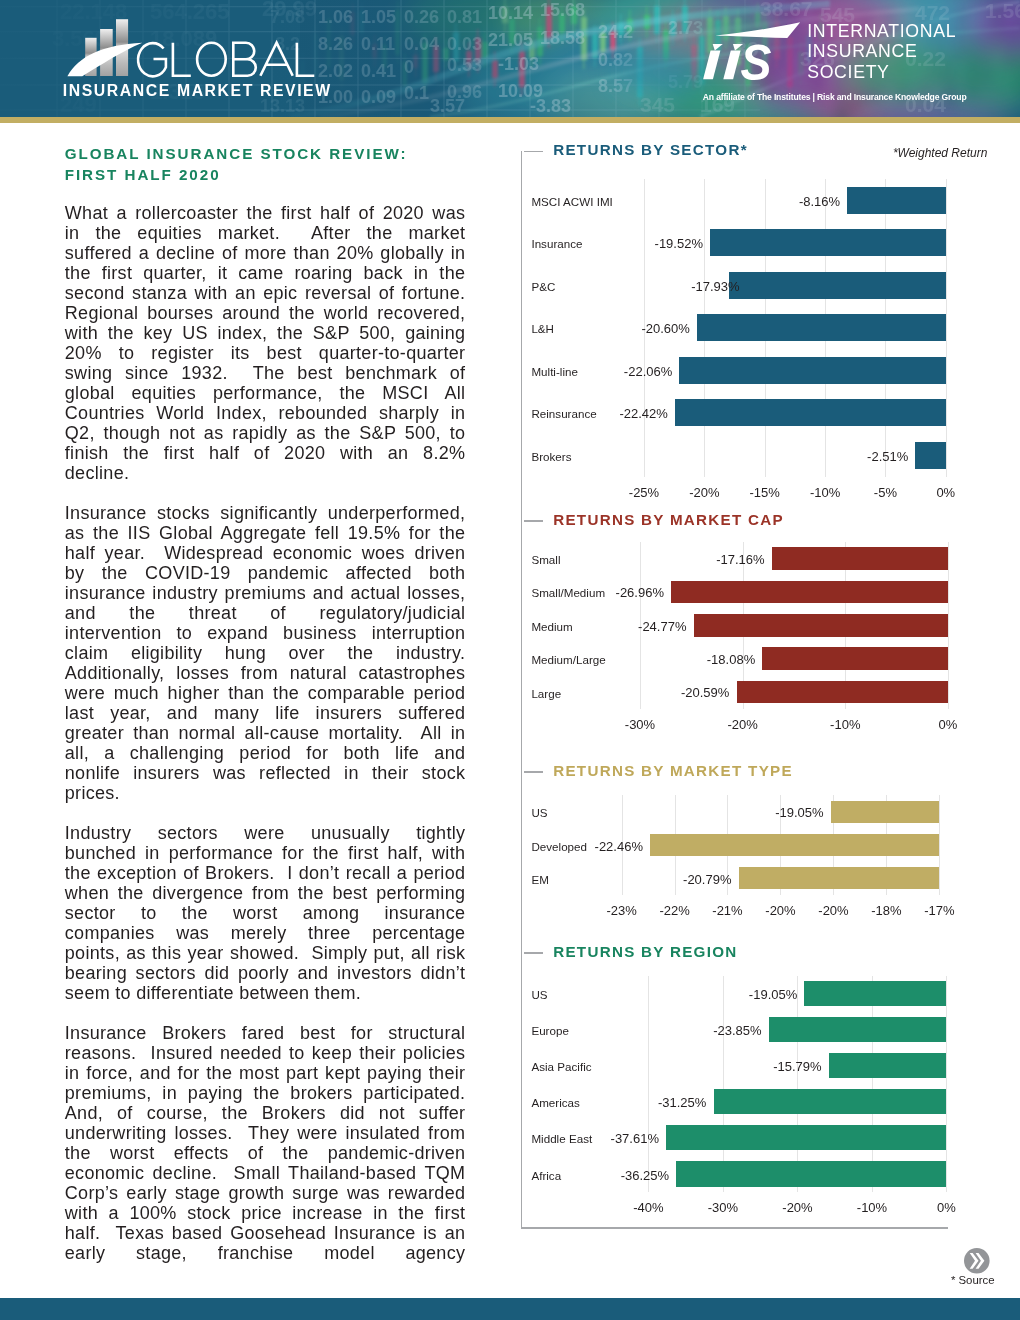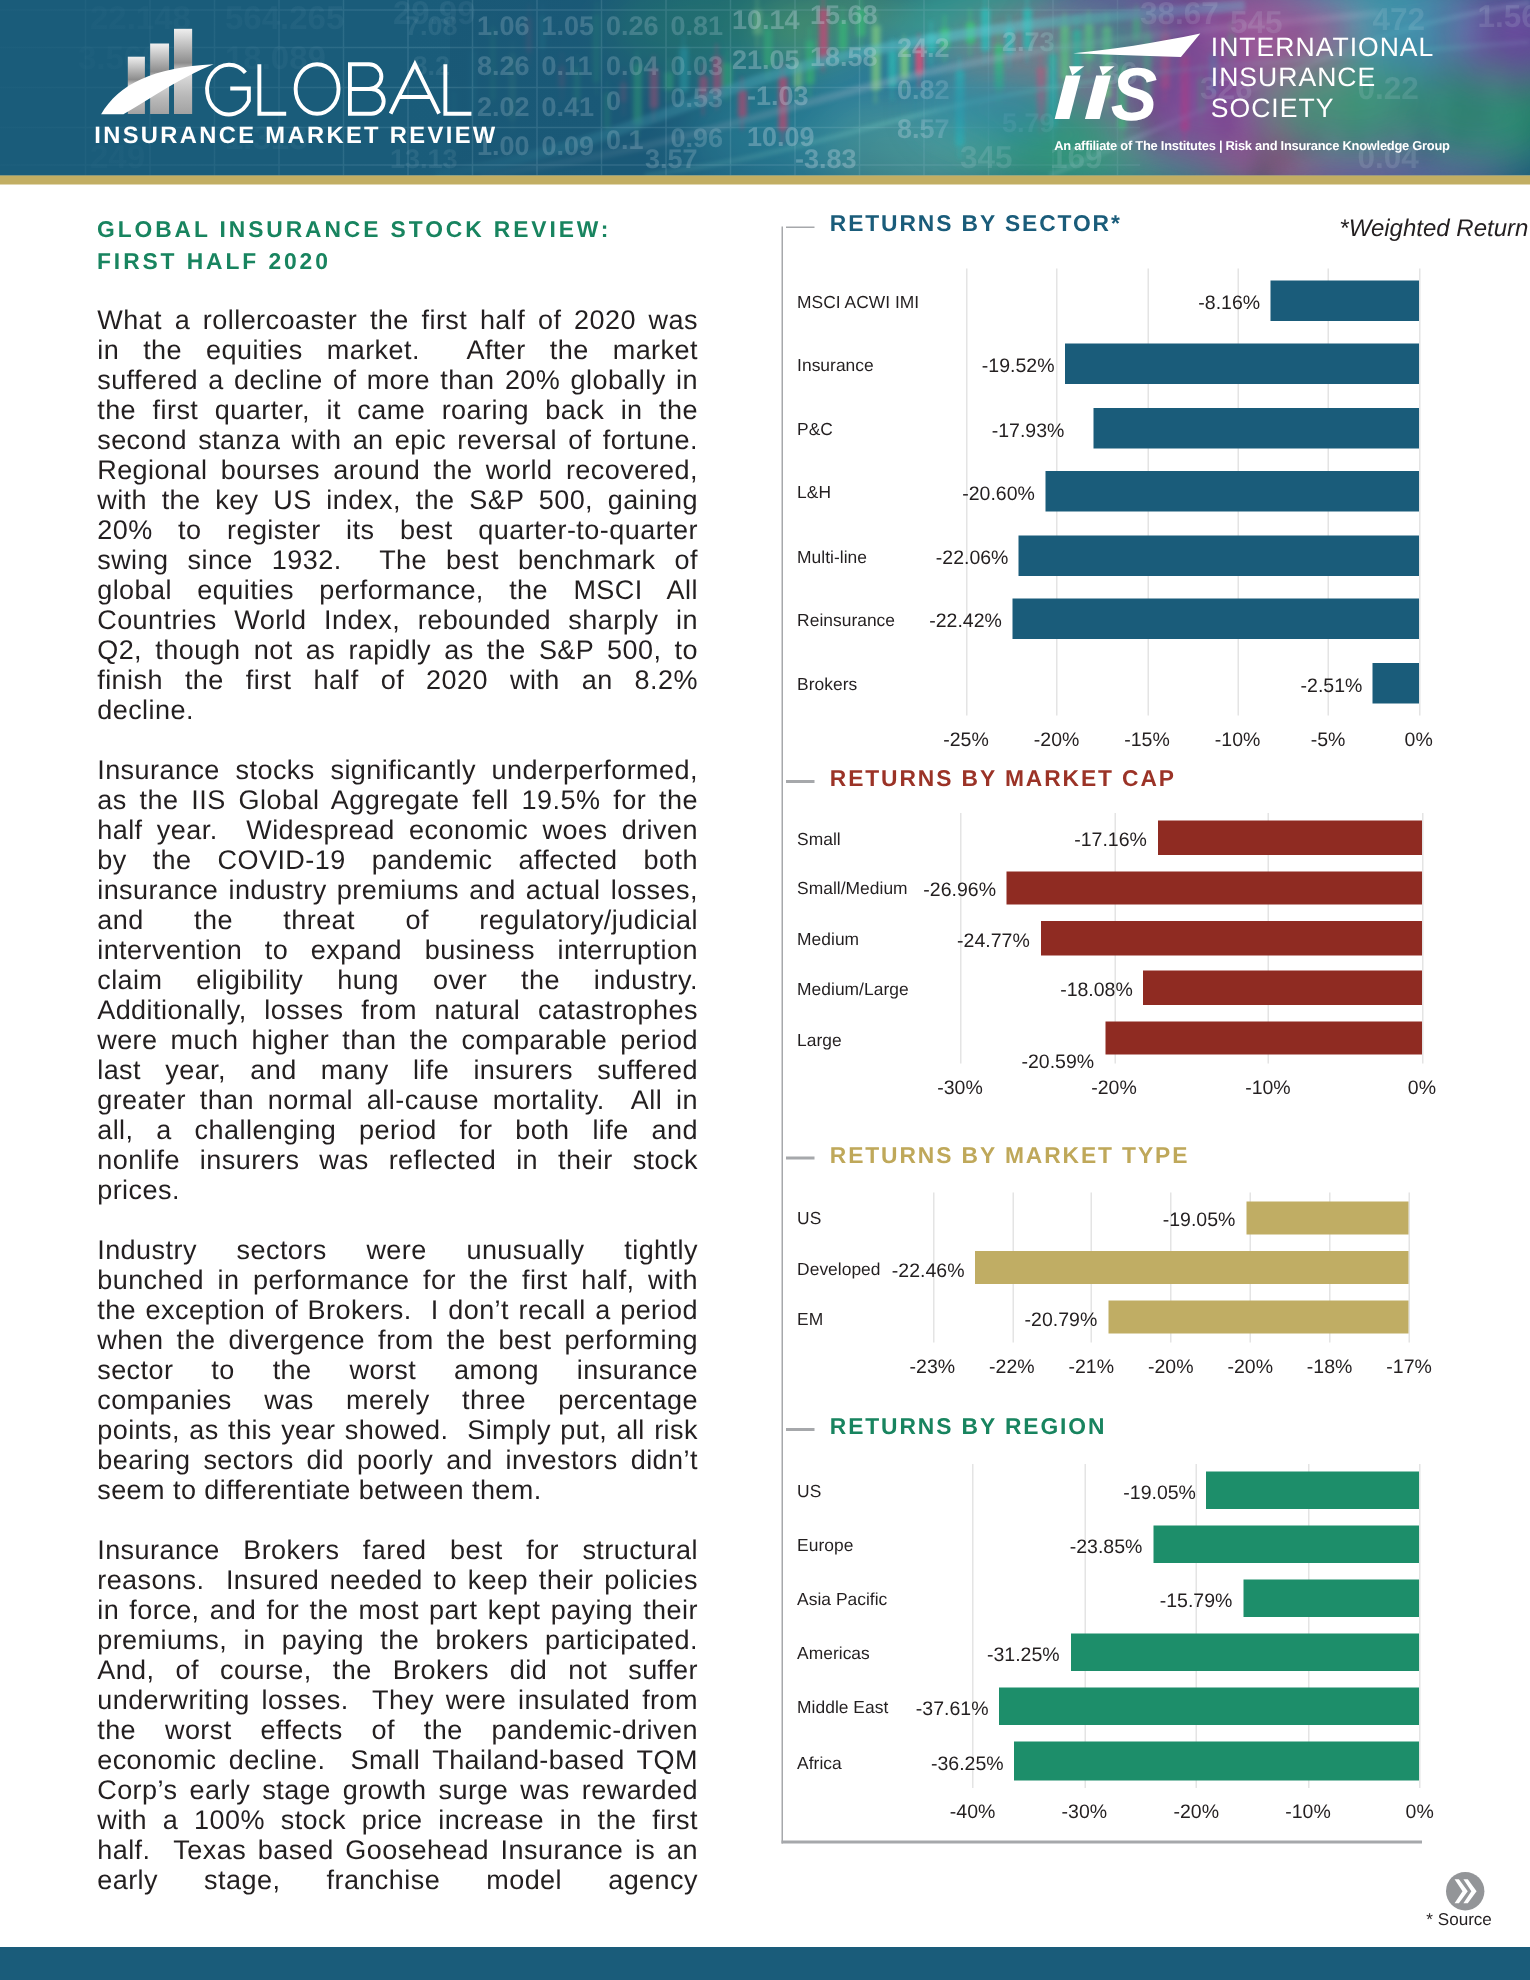--- a/index.html
+++ b/index.html
@@ -27,21 +27,21 @@
       white-space:pre-wrap;}
   .ln.last{text-align-last:left;}
   .pgap{height:20px;}
 
   
   .panel{position:absolute;left:520.6px;top:150.5px;width:427.4px;height:1077.1px;}
   .panel-edge{position:absolute;background:#a6a8ab;}
   .tickmark{position:absolute;height:1.5px;background:#a6a8ab;width:19.5px;left:3.0px;}
   .sec-title{position:absolute;font-size:15.2px;font-weight:bold;letter-spacing:1.28px;
              white-space:nowrap;line-height:11px;}
-  .sec-note{position:absolute;font-size:16px;font-style:italic;color:#231f20;white-space:nowrap;
+  .sec-note{position:absolute;font-size:12px;font-style:italic;color:#231f20;white-space:nowrap;
             line-height:8px;}
 
   .gridline{position:absolute;width:1px;background:#e4e4e4;}
   .bar{position:absolute;}
   .catlbl{position:absolute;font-size:11.6px;color:#231f20;white-space:nowrap;line-height:10px;letter-spacing:.02px;}
   .dlbl{position:absolute;font-size:13px;color:#231f20;white-space:nowrap;line-height:10px;text-align:right;}
   .xlbl{position:absolute;font-size:13px;color:#231f20;white-space:nowrap;line-height:10px;text-align:center;}
 
   
   .src-label{position:absolute;font-size:11.6px;color:#231f20;white-space:nowrap;line-height:10px;}
@@ -454,21 +454,21 @@
 <div class="gridline" style="left:364.8px;top:28.5px;height:297.5px"></div>
 <div class="gridline" style="left:425.2px;top:28.5px;height:297.5px"></div>
 <div class="bar" style="left:326.7px;top:36.2px;width:98.5px;height:27.0px;background:#1a5c7a"></div>
 <div class="catlbl" style="left:10.8px;top:46.2px">MSCI ACWI IMI</div>
 <div class="dlbl" style="left:199.5px;top:46.2px;width:120.0px">-8.16%</div>
 <div class="bar" style="left:189.6px;top:78.8px;width:235.6px;height:27.0px;background:#1a5c7a"></div>
 <div class="catlbl" style="left:10.8px;top:88.8px">Insurance</div>
 <div class="dlbl" style="left:62.4px;top:88.8px;width:120.0px">-19.52%</div>
 <div class="bar" style="left:208.7px;top:121.2px;width:216.5px;height:27.0px;background:#1a5c7a"></div>
 <div class="catlbl" style="left:10.8px;top:131.2px">P&amp;C</div>
-<div class="dlbl" style="left:69px;top:131.2px;width:120.0px">-17.93%</div>
+<div class="dlbl" style="left:99px;top:131.2px;width:120.0px">-17.93%</div>
 <div class="bar" style="left:176.5px;top:163.8px;width:248.7px;height:27.0px;background:#1a5c7a"></div>
 <div class="catlbl" style="left:10.8px;top:173.8px">L&amp;H</div>
 <div class="dlbl" style="left:49.3px;top:173.8px;width:120.0px">-20.60%</div>
 <div class="bar" style="left:158.9px;top:206.2px;width:266.3px;height:27.0px;background:#1a5c7a"></div>
 <div class="catlbl" style="left:10.8px;top:216.2px">Multi-line</div>
 <div class="dlbl" style="left:31.7px;top:216.2px;width:120.0px">-22.06%</div>
 <div class="bar" style="left:154.5px;top:248.8px;width:270.7px;height:27.0px;background:#1a5c7a"></div>
 <div class="catlbl" style="left:10.8px;top:258.8px">Reinsurance</div>
 <div class="dlbl" style="left:27.3px;top:258.8px;width:120.0px">-22.42%</div>
 <div class="bar" style="left:394.9px;top:291.2px;width:30.3px;height:27.0px;background:#1a5c7a"></div>
@@ -495,21 +495,21 @@
 <div class="catlbl" style="left:10.8px;top:437.9px">Small/Medium</div>
 <div class="dlbl" style="left:23.4px;top:437.9px;width:120.0px">-26.96%</div>
 <div class="bar" style="left:173.1px;top:463.4px;width:254.3px;height:22.8px;background:#8f2b22"></div>
 <div class="catlbl" style="left:10.8px;top:471.3px">Medium</div>
 <div class="dlbl" style="left:45.9px;top:471.3px;width:120.0px">-24.77%</div>
 <div class="bar" style="left:241.8px;top:496.8px;width:185.6px;height:22.8px;background:#8f2b22"></div>
 <div class="catlbl" style="left:10.8px;top:504.7px">Medium/Large</div>
 <div class="dlbl" style="left:114.6px;top:504.7px;width:120.0px">-18.08%</div>
 <div class="bar" style="left:216.0px;top:530.2px;width:211.4px;height:22.8px;background:#8f2b22"></div>
 <div class="catlbl" style="left:10.8px;top:538.1px">Large</div>
-<div class="dlbl" style="left:88.8px;top:552px;width:120.0px">-20.59%</div>
+<div class="dlbl" style="left:88.8px;top:537px;width:120.0px">-20.59%</div>
 <div class="xlbl" style="left:89.4px;top:569.0px;width:60px">-30%</div>
 <div class="xlbl" style="left:192.1px;top:569.0px;width:60px">-20%</div>
 <div class="xlbl" style="left:294.7px;top:569.0px;width:60px">-10%</div>
 <div class="xlbl" style="left:397.4px;top:569.0px;width:60px">0%</div>
 </div>
 <div>
 <div class="tickmark" style="top:620.7px"></div>
 <div class="sec-title" style="left:32.6px;top:614.3px;color:#bfa85a">RETURNS BY MARKET TYPE</div>
 <div class="gridline" style="left:101.0px;top:644.7px;height:99.8px"></div>
 <div class="gridline" style="left:154.0px;top:644.7px;height:99.8px"></div>

